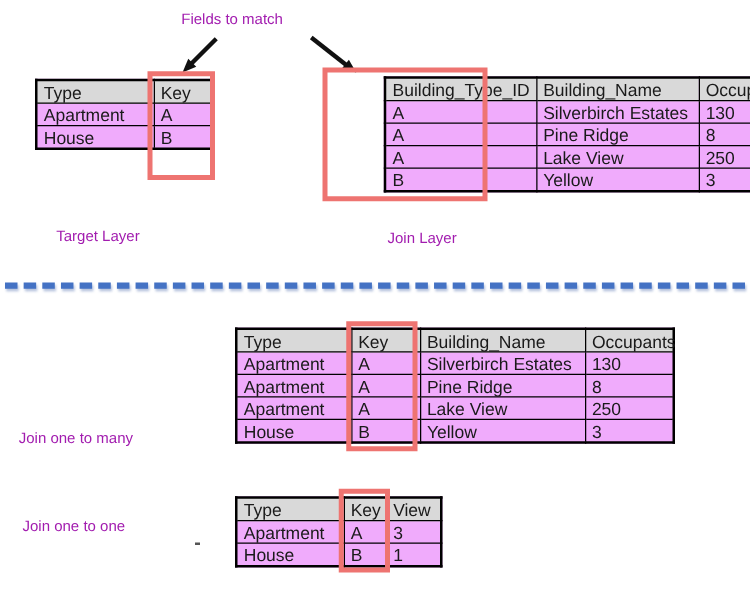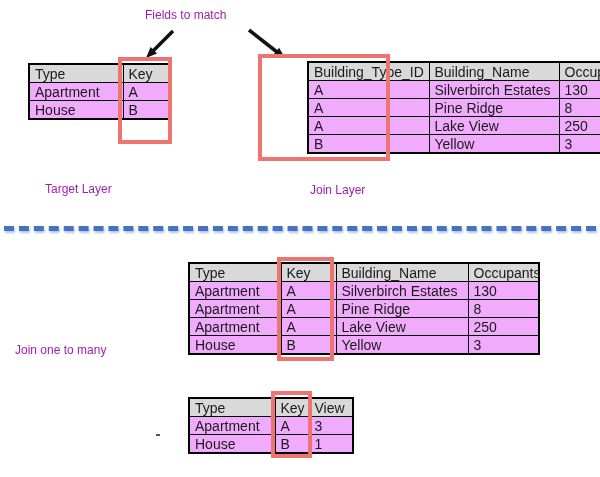--- a/index.html
+++ b/index.html
@@ -144,20 +144,21 @@
         <tr>
           <td>House</td>
           <td>B</td>
           <td>Yellow</td>
           <td>3</td>
         </tr>
       </tbody>
     </table>
   <div class="redbox" style="left:277px;top:257px;width:57px;height:104px;"></div>
 
+  <div class="label" style="left:18px;top:414px;">Join one to one</div>
   <table class="tbl" style="left:188px;top:397px;width:164px;">
       <colgroup>
         <col style="width: 86px;">
         <col style="width: 34px;">
         <col style="width: 44px;">
       </colgroup>
       <thead>
         <tr>
           <th>Type</th>
           <th>Key</th>

